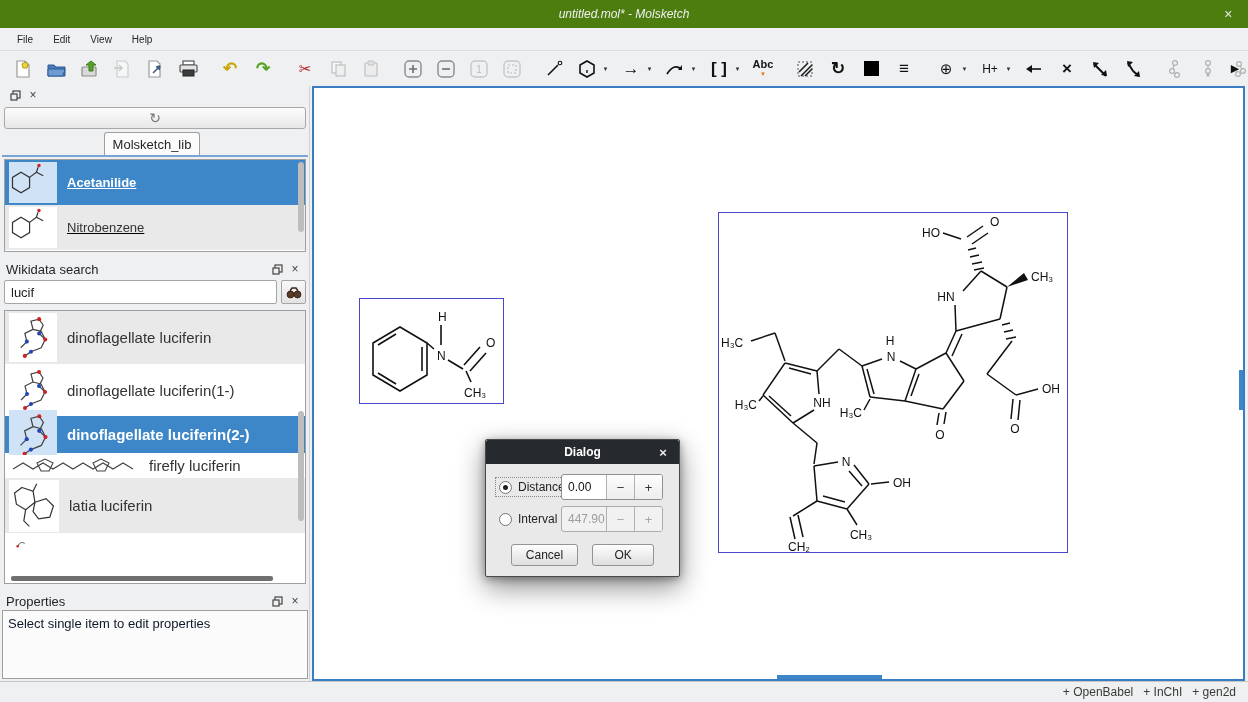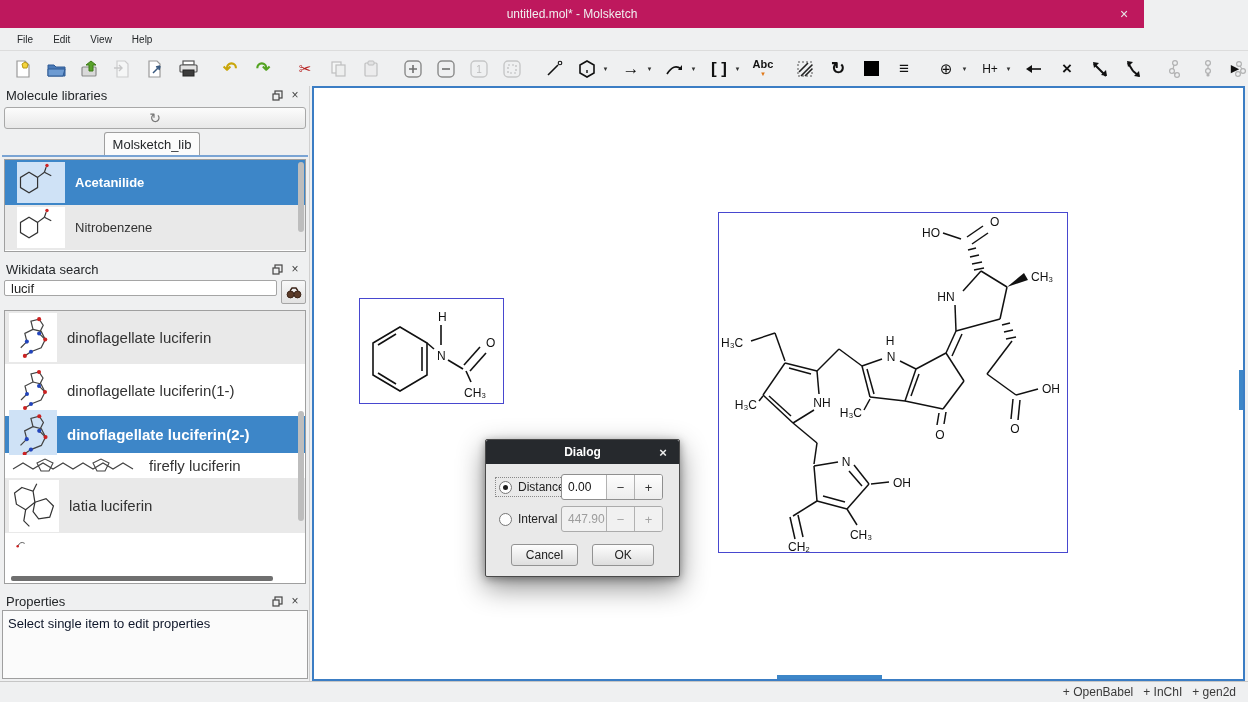--- a/index.html
+++ b/index.html
@@ -1,21 +1,21 @@
 <!DOCTYPE html>
 <html><head>
 <meta charset="utf-8">
 <style>
   * { margin:0; padding:0; box-sizing:border-box; }
   html,body { width:1248px; height:702px; overflow:hidden;
     font-family:"Liberation Sans", sans-serif; background:#eff0f1; }
 
   
-  .titlebar { position:absolute; left:0; top:0; width:1144px; height:28px;
-    background:#be185d; color:#f0f0f0; }
+  .titlebar { position:absolute; left:0; top:0; width:1248px; height:28px;
+    background:#4d7c0f; color:#f0f0f0;font-style:italic; }
   .titlebar .title { position:absolute; left:0; right:0; top:0; height:28px;
     display:flex; align-items:center; justify-content:center; font-size:12px; }
   .titlebar .close { position:absolute; right:6px; top:0; width:28px; height:28px;
     display:flex; align-items:center; justify-content:center; color:#e8e8e8;
     font-size:14px; cursor:default; }
 
   
   .menubar { position:absolute; left:0; top:28px; width:1248px; height:23px;
     background:#eff0f1; border-bottom:1px solid #dcdcdc; display:flex;
     align-items:center; padding-left:8px; gap:2px; }
@@ -62,33 +62,33 @@
     border:1px solid #a8a8a8; border-radius:3px;
     background:linear-gradient(#fcfcfc,#e8e8e8); display:flex; align-items:center;
     justify-content:center; color:#777; font-size:14px; }
   .tabbar { height:24px; position:relative; border-bottom:2px solid #7aa4d4; }
   .tab { position:absolute; left:102px; bottom:0; width:96px; height:23px;
     background:#fbfbfb; border:1px solid #9f9f9f; border-bottom:none;
     border-radius:3px 3px 0 0; display:flex; align-items:center;
     justify-content:center; font-size:13px; color:#232629; }
   .liblist { position:absolute; left:2px; right:2px; top:55px; bottom:1px;
     background:#fff; border:1px solid #9f9f9f; overflow:hidden; }
-  .librow { height:45px; display:flex; align-items:center; gap:10px; padding-left:12px; }
+  .librow { height:45px; display:flex; align-items:center; gap:10px; padding-left:4px;text-decoration:underline; }
   .librow.alt { background:#e9e9e9; }
   .librow.selected { background:#3d86c8; color:#fff; }
   .librow .thumb { width:48px; height:41px; background:#fff; flex:none; }
   .librow.selected .thumb { background:#cfe2f6; }
   .librow .lbl { font-size:13px; color:#333; }
   .librow.selected .lbl { color:#fff; font-weight:bold; }
   .vscroll { position:absolute; right:1px; top:2px; width:6px; border-radius:3px;
     background:#bdbdbd; }
 
   
   .searchrow { display:flex; gap:4px; padding:2px 2px 3px 2px; }
-  .searchinput { flex:1; height:16px; border:1px solid #a5a5a5; border-radius:2px;
+  .searchinput { flex:1; height:24px; border:1px solid #a5a5a5; border-radius:2px;
     background:#fff; font-size:13px; padding:0 6px; color:#222;
     font-family:"Liberation Sans",sans-serif; }
   .searchbtn { width:25px; height:24px; border:1px solid #a5a5a5; border-radius:2px;
     background:linear-gradient(#f8f8f8,#e2e2e2); display:flex; align-items:center;
     justify-content:center; }
   .wikilist { position:absolute; left:2px; right:2px; top:32px; bottom:1px;
     background:#fff; border:1px solid #9f9f9f; overflow:hidden; }
   .wrow { display:flex; align-items:center; gap:10px; padding-left:4px; }
   .wrow.alt { background:#e9e9e9; }
   .wrow.selected { background:#3d86c8; }
@@ -406,21 +406,20 @@
 
   <div class="overflow-btn">▶</div>
 </div>
 
 <div class="main">
 
   <div class="sidebar">
 
     <div class="panel" style="top:0; height:167px;">
       <div class="panel-header">
-        <span class="ph-title">Molecule libraries</span>
         <span class="ph-btn">
           <svg width="11" height="11">
             <rect x="3" y="1" width="7" height="7" fill="none" stroke="#444" stroke-width="1.2"></rect>
             <rect x="1" y="4" width="6" height="6" fill="#eff0f1" stroke="#444" stroke-width="1.2"></rect>
           </svg>
         </span>
         <span class="ph-btn">×</span>
       </div>
       <div class="panel-body">
         <div class="refresh-btn">

